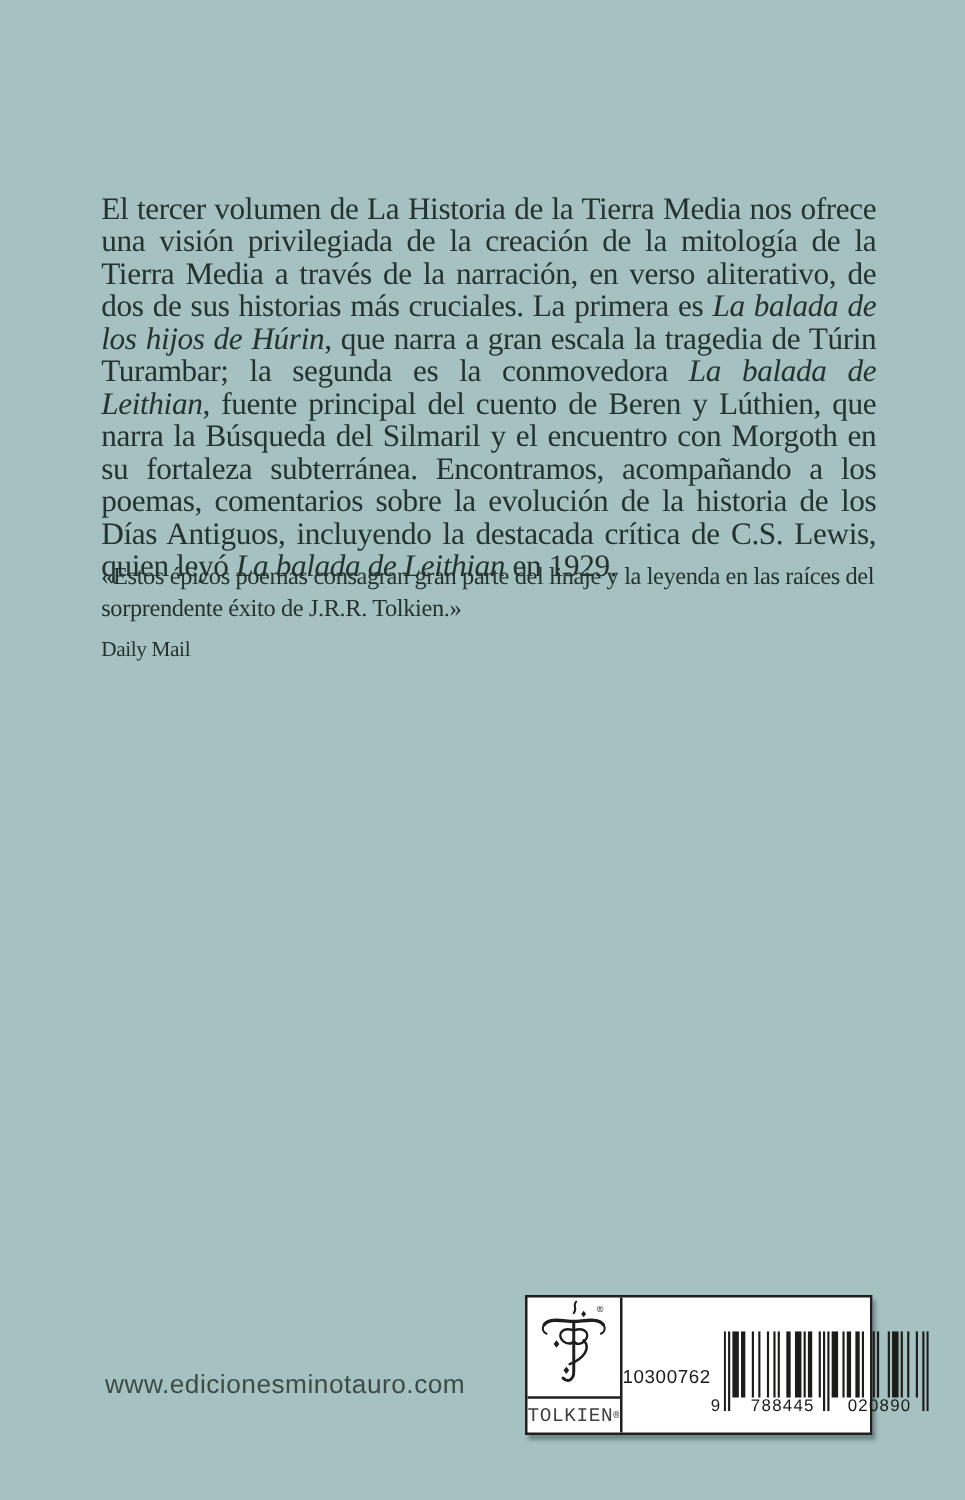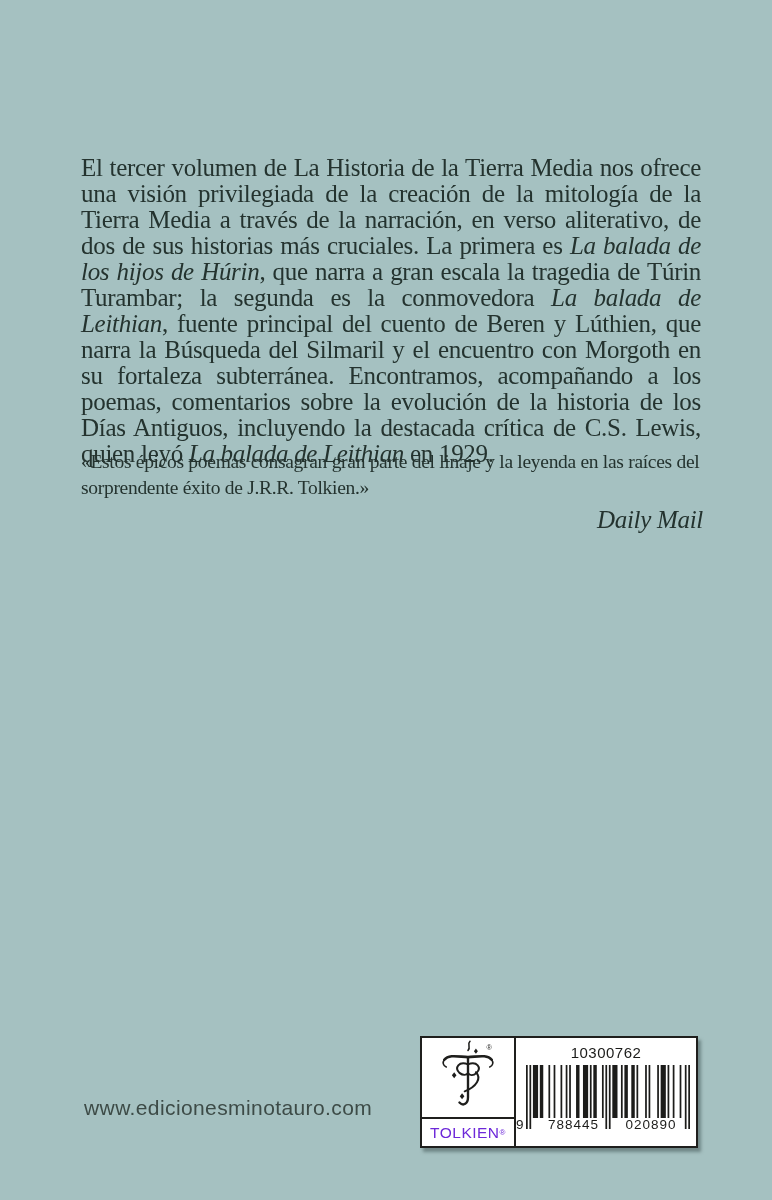--- a/index.html
+++ b/index.html
@@ -32,24 +32,23 @@
   .quote-block {
     position: absolute;
     left: 81px;
     top: 449px;
     width: 622px;
     font-size: 19.5px;
     line-height: 26px;
     letter-spacing: -0.3px;
   }
   .attribution {
-    text-align: right;
-    font-style: italic;
+    text-align: left;
     margin-top: 6px;
-    font-size: 25px;
+    font-size: 17px;
   }
 
   
   .publisher { position: absolute; left: 84px; top: 1088px; }
   .wordmark {
     font-family: "Liberation Serif", serif;
     font-weight: bold;
     font-size: 36px;
     letter-spacing: 2px;
     color: #2b3a35;
@@ -89,34 +88,33 @@
     border-bottom: 2px solid #1f1f1d;
     display: flex;
     align-items: center;
     justify-content: center;
   }
   .brand-label {
     height: 27px;
     display: flex;
     align-items: center;
     justify-content: center;
-    font-family: Liberation Sans, sans-serif;
+    font-family: Liberation Mono, monospace;
     font-size: 15.5px;
     letter-spacing: 0.5px;
-    color: #6d28d9;
+    color: #404040;
     white-space: nowrap;
   }
   .brand-label sup { font-size: 8px; line-height: 0; }
 
   .barcode-cell {
     flex: 1;
     display: flex;
-    flex-direction: column;
     align-items: center;
-    padding-top: 6px;
+    padding-top: 18px;
   }
   .product-code {
     font-family: "Liberation Sans", sans-serif;
     font-size: 15px;
     color: #1c1c1a;
     letter-spacing: 0.5px;
   }
   .barcode-wrap {
     position: relative;
     width: 180px;

